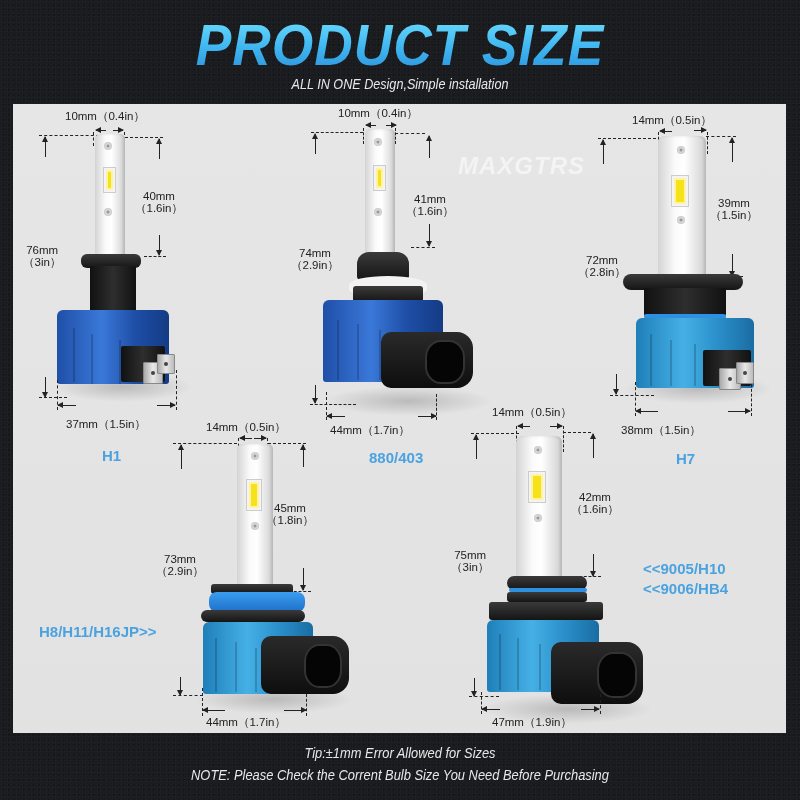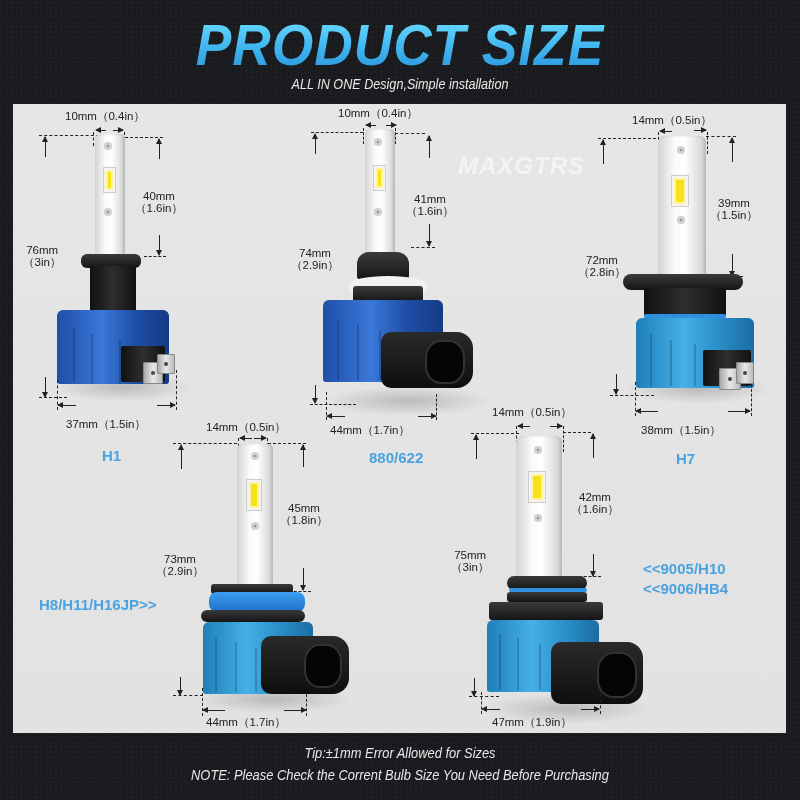--- a/index.html
+++ b/index.html
@@ -228,21 +228,21 @@
       <div class="plug-hole" style="left:412px;top:236px;width:40px;height:44px;"></div>
     </div>
 
     <div class="arrow-down" style="left:302px;top:281px;height:18px;"></div>
     <div class="dash-h" style="left:297px;top:300px;width:46px;"></div>
     <div class="dash-v" style="left:313px;top:288px;height:28px;"></div>
     <div class="dash-v" style="left:423px;top:290px;height:26px;"></div>
     <div class="arrow-l" style="left:314px;top:312px;width:18px;"></div>
     <div class="arrow-r" style="left:405px;top:312px;width:18px;"></div>
     <div class="dim" style="left:317px;top:320px;">44mm（1.7in）</div>
-    <div class="model" style="left:356px;top:345px;">880/622</div>
+    <div class="model" style="left:356px;top:345px;">880/403</div>
   </div>
 
   <div>
     <div class="dim" style="left:619px;top:10px;">14mm（0.5in）</div>
     <div class="dash-h" style="left:585px;top:34px;width:58px;"></div>
     <div class="dash-h" style="left:693px;top:32px;width:30px;"></div>
     <div class="dash-v" style="left:645px;top:28px;height:22px;"></div>
     <div class="dash-v" style="left:694px;top:28px;height:22px;"></div>
     <div class="arrow-l" style="left:647px;top:27px;width:12px;"></div>
     <div class="arrow-r" style="left:681px;top:26px;width:12px;"></div>
@@ -277,35 +277,35 @@
       <div class="terminal" style="left:706px;top:264px;width:22px;height:22px;"></div>
       <div class="terminal" style="left:723px;top:258px;width:18px;height:22px;"></div>
     </div>
 
     <div class="arrow-down" style="left:603px;top:270px;height:20px;"></div>
     <div class="dash-h" style="left:597px;top:291px;width:44px;"></div>
     <div class="dash-v" style="left:622px;top:278px;height:34px;"></div>
     <div class="dash-v" style="left:738px;top:280px;height:32px;"></div>
     <div class="arrow-l" style="left:623px;top:307px;width:22px;"></div>
     <div class="arrow-r" style="left:715px;top:307px;width:22px;"></div>
-    <div class="dim" style="left:628px;top:320px;">38mm（1.5in）</div>
+    <div class="dim" style="left:608px;top:320px;">38mm（1.5in）</div>
     <div class="model" style="left:663px;top:346px;">H7</div>
   </div>
 
   <div>
     <div class="dim" style="left:193px;top:317px;">14mm（0.5in）</div>
     <div class="dash-h" style="left:160px;top:339px;width:64px;"></div>
     <div class="dash-h" style="left:255px;top:339px;width:38px;"></div>
     <div class="dash-v" style="left:225px;top:334px;height:20px;"></div>
     <div class="dash-v" style="left:254px;top:334px;height:24px;"></div>
     <div class="arrow-l" style="left:227px;top:334px;width:12px;"></div>
     <div class="arrow-r" style="left:241px;top:334px;width:12px;"></div>
     <div class="arrow-up" style="left:168px;top:341px;height:24px;"></div>
     <div class="arrow-up" style="left:290px;top:341px;height:22px;"></div>
-    <div class="dim dim2" style="left:267px;top:398px;">
+    <div class="dim dim2" style="left:253px;top:398px;">
       <div>45mm</div>
       <div>（1.8in）</div>
     </div>
     <div class="arrow-down" style="left:290px;top:464px;height:22px;"></div>
     <div class="dash-h" style="left:276px;top:487px;width:22px;"></div>
     <div class="dim dim2" style="left:143px;top:449px;">
       <div>73mm</div>
       <div>（2.9in）</div>
     </div>
 
@@ -327,21 +327,21 @@
       <div class="plug-hole" style="left:291px;top:540px;width:38px;height:44px;"></div>
     </div>
 
     <div class="arrow-down" style="left:167px;top:573px;height:18px;"></div>
     <div class="dash-h" style="left:160px;top:591px;width:30px;"></div>
     <div class="dash-v" style="left:189px;top:584px;height:28px;"></div>
     <div class="dash-v" style="left:293px;top:590px;height:22px;"></div>
     <div class="arrow-l" style="left:190px;top:606px;width:22px;"></div>
     <div class="arrow-r" style="left:271px;top:606px;width:22px;"></div>
     <div class="dim" style="left:193px;top:612px;">44mm（1.7in）</div>
-    <div class="model" style="left:26px;top:492px;">H8/H11/H16JP&gt;&gt;</div>
+    <div class="model" style="left:26px;top:519px;">H8/H11/H16JP&gt;&gt;</div>
   </div>
 
   <div>
     <div class="dim" style="left:479px;top:302px;">14mm（0.5in）</div>
     <div class="dash-h" style="left:458px;top:329px;width:48px;"></div>
     <div class="dash-h" style="left:550px;top:328px;width:28px;"></div>
     <div class="dash-v" style="left:503px;top:322px;height:22px;"></div>
     <div class="dash-v" style="left:550px;top:322px;height:26px;"></div>
     <div class="arrow-l" style="left:505px;top:322px;width:12px;"></div>
     <div class="arrow-r" style="left:537px;top:322px;width:12px;"></div>

